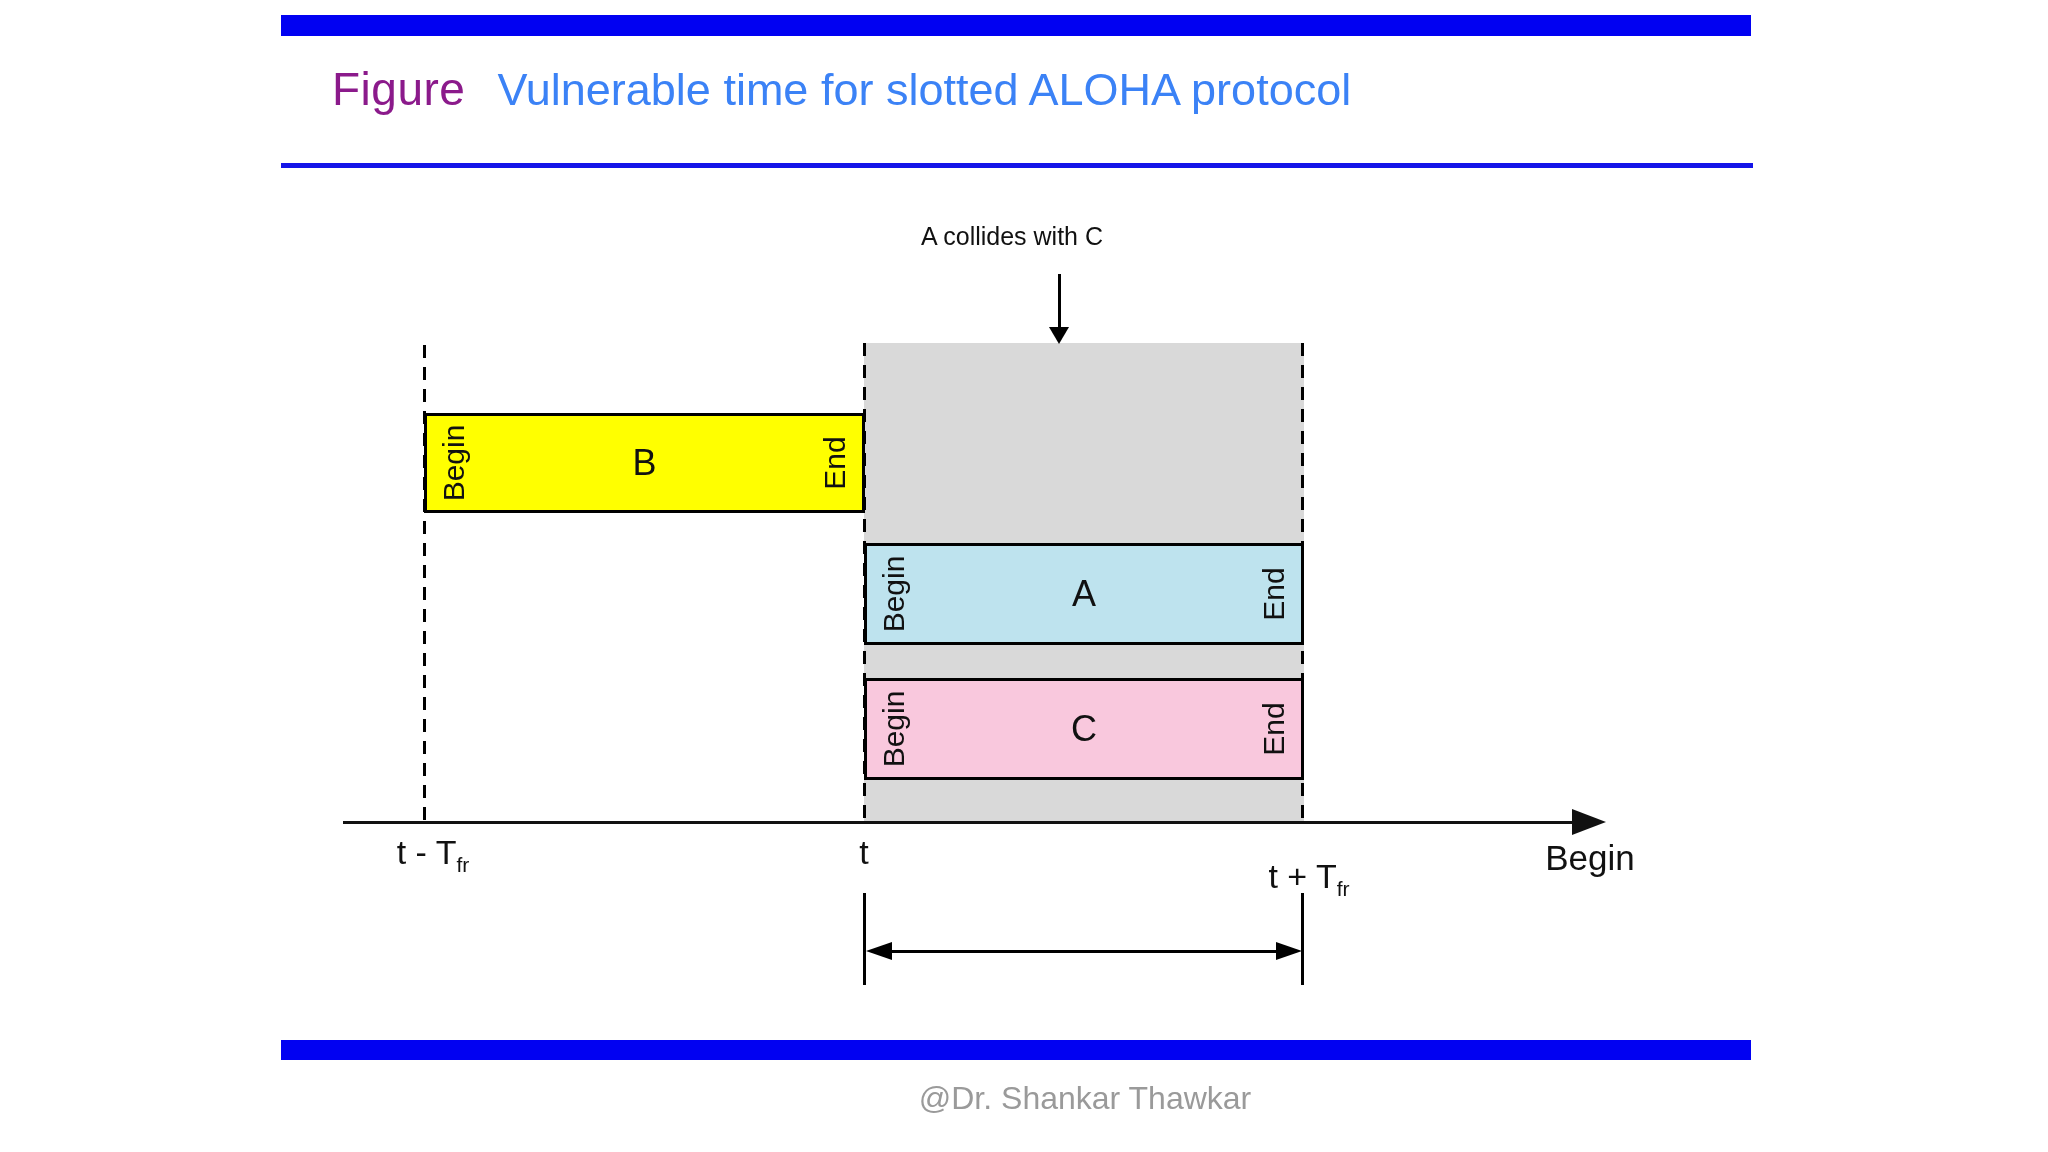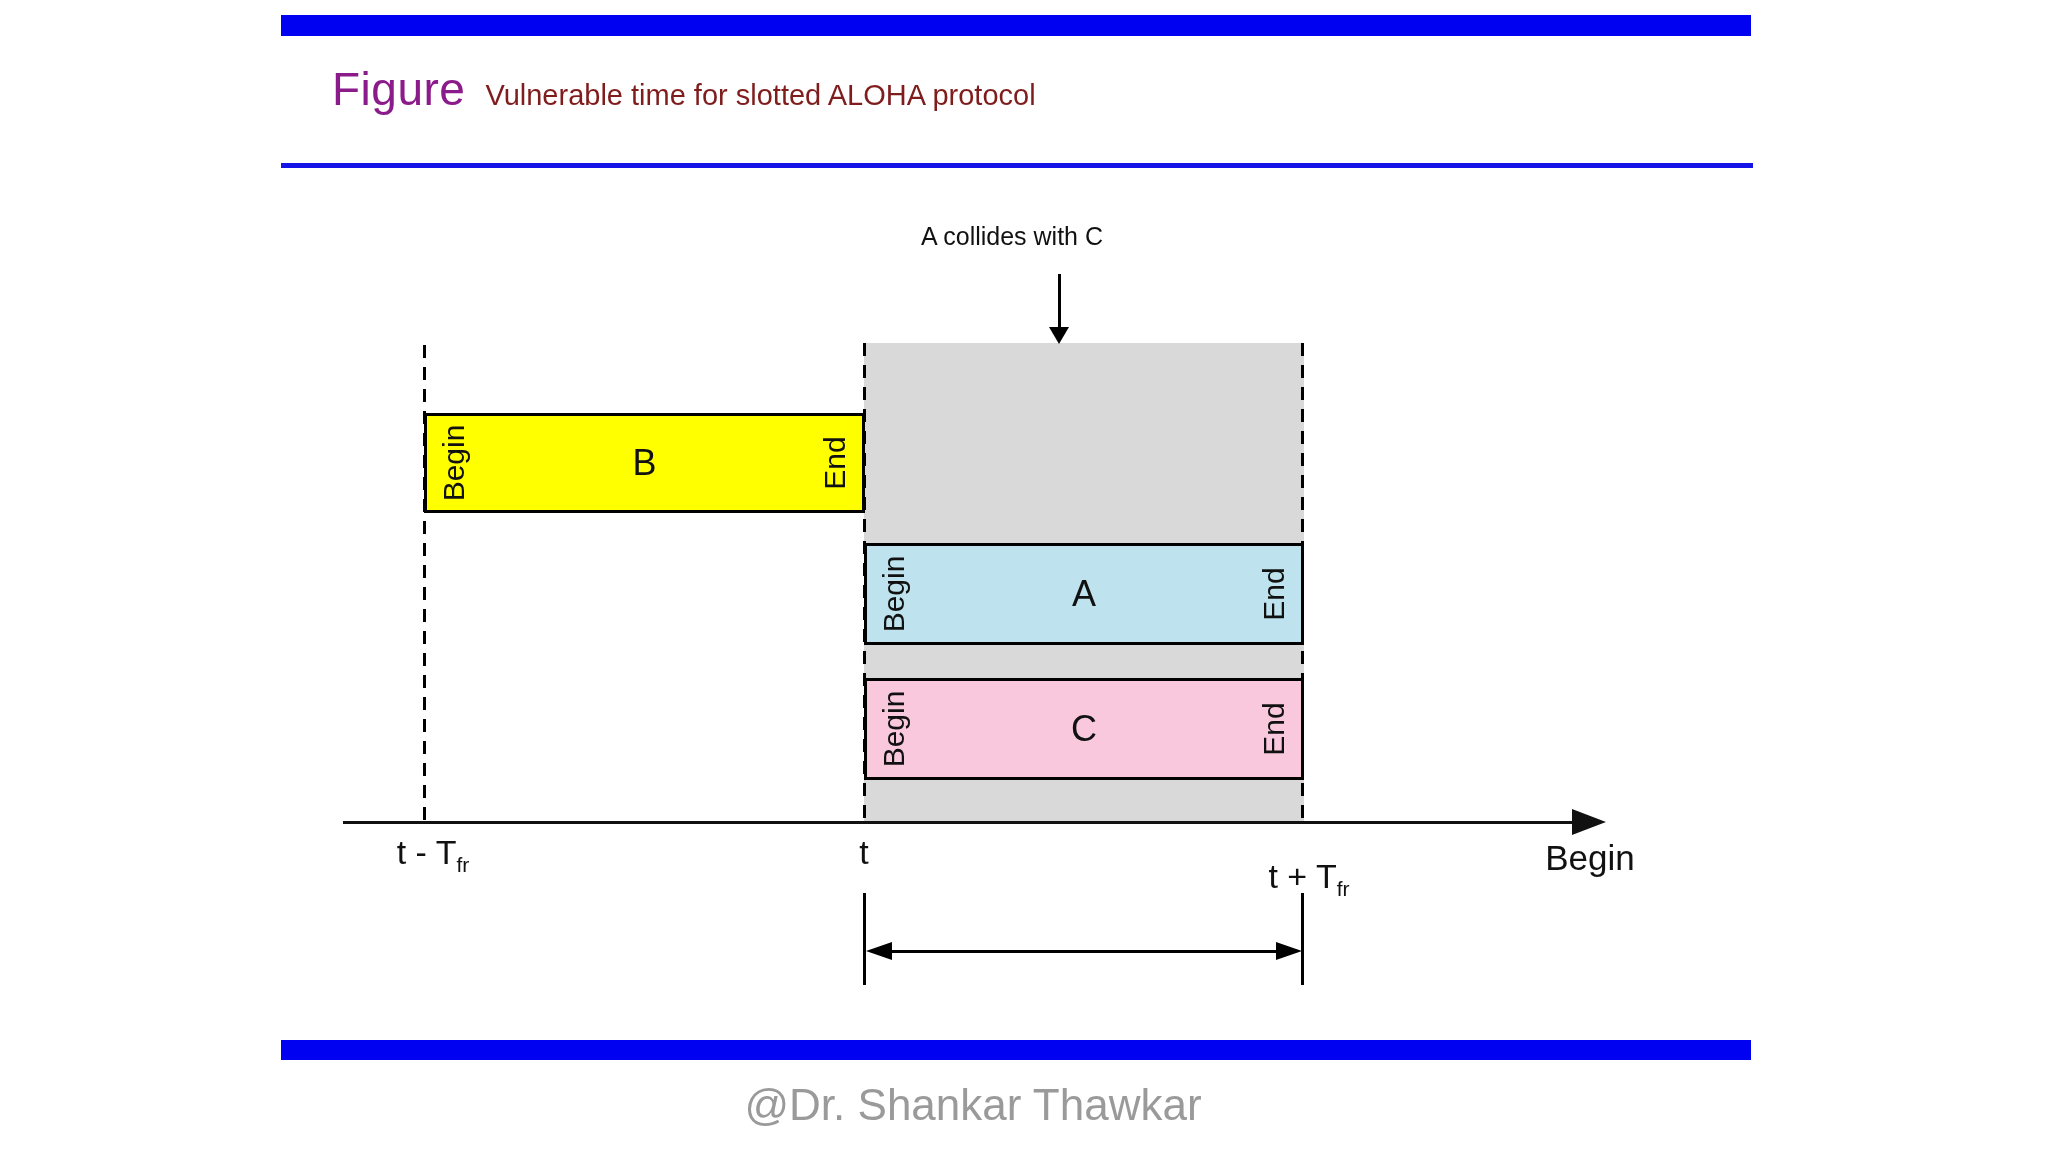--- a/index.html
+++ b/index.html
@@ -4,23 +4,23 @@
 <style>
   html,body{margin:0;padding:0;background:#fff;}
   #page{
     position:relative;width:2048px;height:1152px;background:#ffffff;overflow:hidden;
     font-family:"Liberation Sans", sans-serif;color:#111;
   }
   .abs{position:absolute;}
 
   
   #top-bar{left:281px;top:15px;width:1470px;height:21px;background:#0101f2;}
-  #header-row{left:332px;top:62px;display:flex;align-items:baseline;gap:20px;}
+  #header-row{left:332px;top:62px;display:flex;align-items:baseline;gap:32px;}
   #figure-label{font-size:46px;color:#8b1a8b;letter-spacing:0.5px;}
-  #figure-title{font-size:29px;color:#7f1d1d;}
+  #figure-title{font-size:45px;color:#3b82f6;}
   #title-divider{left:281px;top:163px;width:1472px;height:5px;background:#1414e8;}
 
   
   #vulnerable-region{left:864px;top:343px;width:440px;height:480px;background:#d9d9d9;}
   .vdash{width:3px;background:repeating-linear-gradient(180deg,#000 0 13px,rgba(0,0,0,0) 13px 22px);}
   #dash-left{left:423px;top:345px;height:478px;}
   #dash-mid{left:863px;top:343px;height:480px;}
   #dash-right{left:1301px;top:343px;height:480px;}
 
   .frame{box-sizing:border-box;border:3px solid #000;display:flex;align-items:center;justify-content:center;}
@@ -55,21 +55,21 @@
   #bracket-right{left:1301px;}
   #vulnerable-label{left:1084px;top:886px;transform:translateX(-50%);font-size:33px;white-space:nowrap;}
   #vulnerable-arrow-line{left:888px;top:950px;width:392px;height:3px;background:#000;}
   #vulnerable-arrow-head-left{left:866px;top:942px;width:0;height:0;
     border-top:9px solid transparent;border-bottom:9px solid transparent;border-right:26px solid #000;}
   #vulnerable-arrow-head-right{left:1276px;top:942px;width:0;height:0;
     border-top:9px solid transparent;border-bottom:9px solid transparent;border-left:26px solid #000;}
 
   
   #bottom-bar{left:281px;top:1040px;width:1470px;height:20px;background:#0101f2;}
-  #watermark{left:973px;top:1080px;transform:translateX(-50%);font-size:44px;color:#9a9a9a;}
+  #watermark{left:1085px;top:1080px;transform:translateX(-50%);font-size:32px;color:#9a9a9a;}
 </style>
 </head>
 <body>
 
 <div id="page">
 
   <div class="abs" id="top-bar"></div>
 
   <div class="abs" id="header-row">
     <span id="figure-label">Figure</span>

